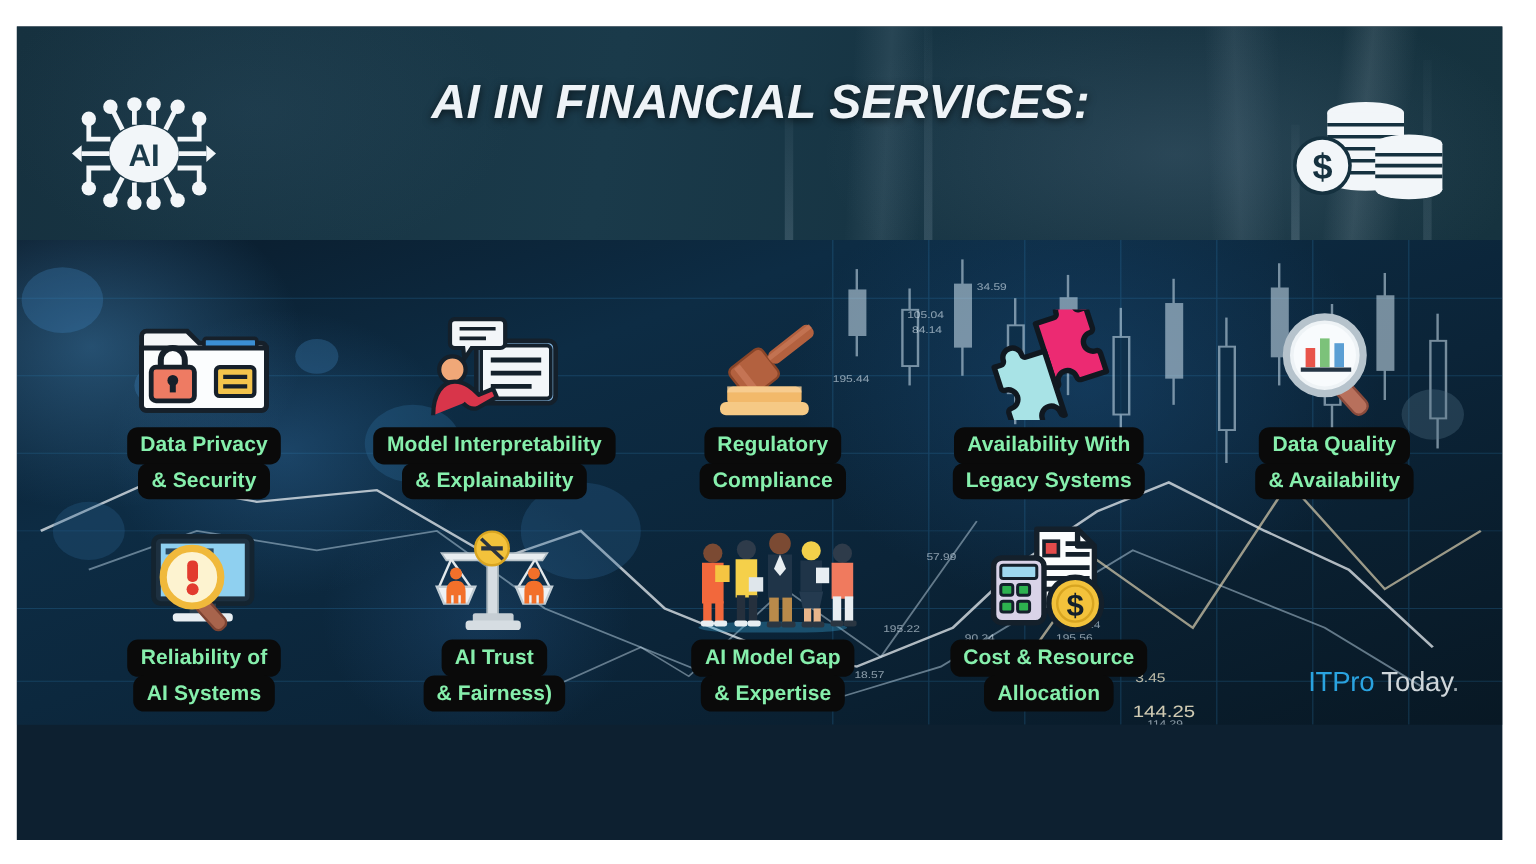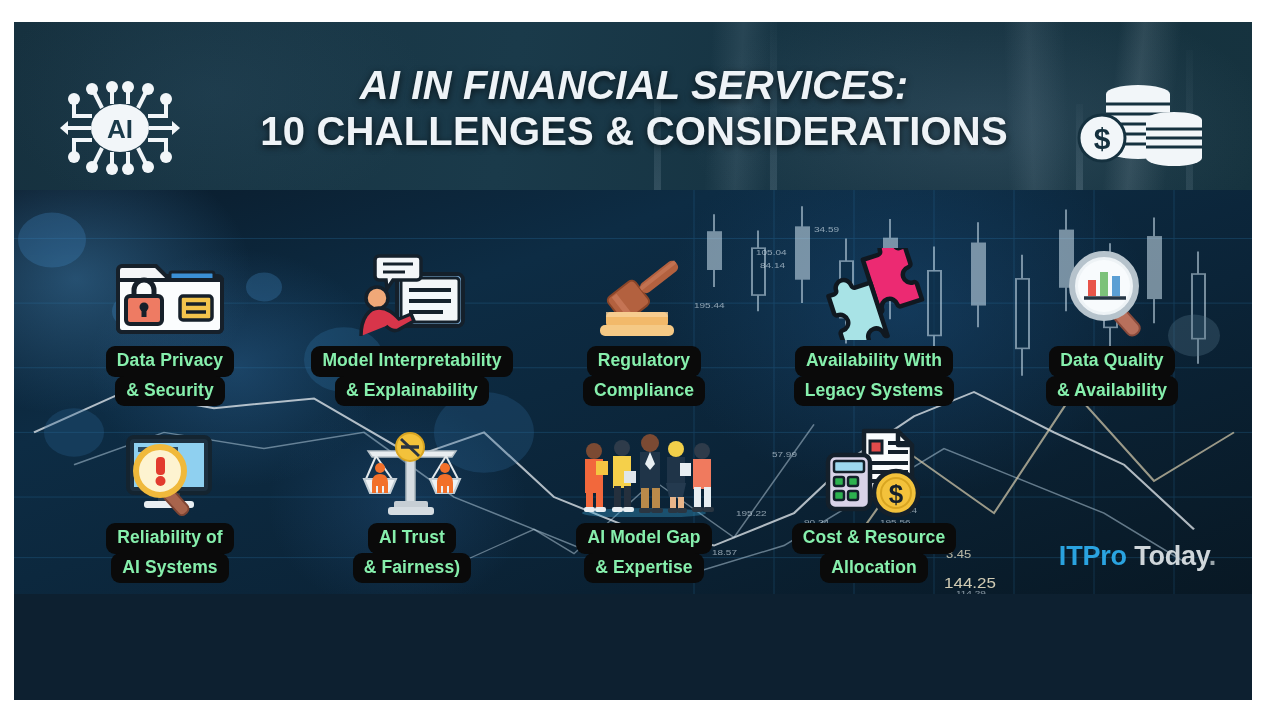--- a/index.html
+++ b/index.html
@@ -57,21 +57,21 @@
     line-height: 1.16;
   }
   .title-line.l1 { font-size: 40px; font-style: italic; }
   .title-line.l2 { font-size: 40px; }
 
   .hdr-icon-left  { position: absolute; left: 42px;  top: 54px; width: 128px; height: 104px; z-index: 4; }
   .hdr-icon-right { position: absolute; right: 48px; top: 54px; width: 128px; height: 104px; z-index: 4; }
 
   
   .body {
-    position: absolute; left: 0; top: 168px;
+    position: absolute; left: 0; top: 178px;
     width: 100%; height: 404px;
     overflow: hidden;
     background:
       radial-gradient(ellipse 260px 200px at 5% 22%, rgba(70,135,185,0.45), rgba(0,0,0,0) 68%),
       radial-gradient(ellipse 210px 170px at 18% 44%, rgba(55,115,170,0.34), rgba(0,0,0,0) 70%),
       radial-gradient(ellipse 180px 150px at 31% 78%, rgba(45,100,155,0.28), rgba(0,0,0,0) 72%),
       radial-gradient(ellipse 340px 260px at 72% 30%, rgba(30,85,135,0.40), rgba(0,0,0,0) 72%),
       linear-gradient(160deg, #0a1b2a 0%, #0d2c44 30%, #0b2438 62%, #081824 100%);
   }
   .bg-svg { position: absolute; inset: 0; width: 100%; height: 100%; }
@@ -107,21 +107,21 @@
   .c1 { left: 46px; }
   .c2 { left: 288px; text-align: center; }
   .c3 { left: 520px; }
   .c4 { left: 750px; }
   .c5 { left: 988px; }
 
   
   .logo {
     position: absolute; right: 36px; bottom: 22px;
     z-index: 6;
-    font-size: 27px; font-weight: bold; letter-spacing: -0.2px;
+    font-size: 23px; font-weight: normal; letter-spacing: -0.2px;
     white-space: nowrap;
     margin-top: 18px;
   }
   .logo .lg-a { color: #2aa3e0; }
   .logo .lg-b { color: #cfd6da; }
   .logo .lg-dot { color: #9aa5ab; }
 </style>
 </head>
 <body>
 
@@ -168,21 +168,20 @@
         <line x1="93" y1="52" x2="116" y2="52"></line>
           <path d="M116 45 L124 52 L116 59 Z" stroke="none"></path>
         <polyline points="92,64 110,64 110,78" fill="none"></polyline>
           <circle cx="110" cy="81" r="6" stroke="none"></circle>
       </g>
       <text x="64" y="62" text-anchor="middle" font-family="Liberation Sans, sans-serif" font-size="26" font-weight="bold" fill="#1a3a4a">AI</text>
     </svg>
 
     <div class="title-wrap">
       <div class="title-line l1">AI  IN FINANCIAL SERVICES:</div>
-      <div class="title-line l2">10 CHALLENGES &amp; CONSIDERATIONS</div>
     </div>
 
     <svg class="hdr-icon-right" viewBox="0 0 128 104">
       <g fill="#f2f6f9">
 
         <g>
           <ellipse cx="62" cy="18" rx="32" ry="9"></ellipse>
           <rect x="30" y="18" width="64" height="56"></rect>
           <ellipse cx="62" cy="74" rx="32" ry="9"></ellipse>
         </g>

